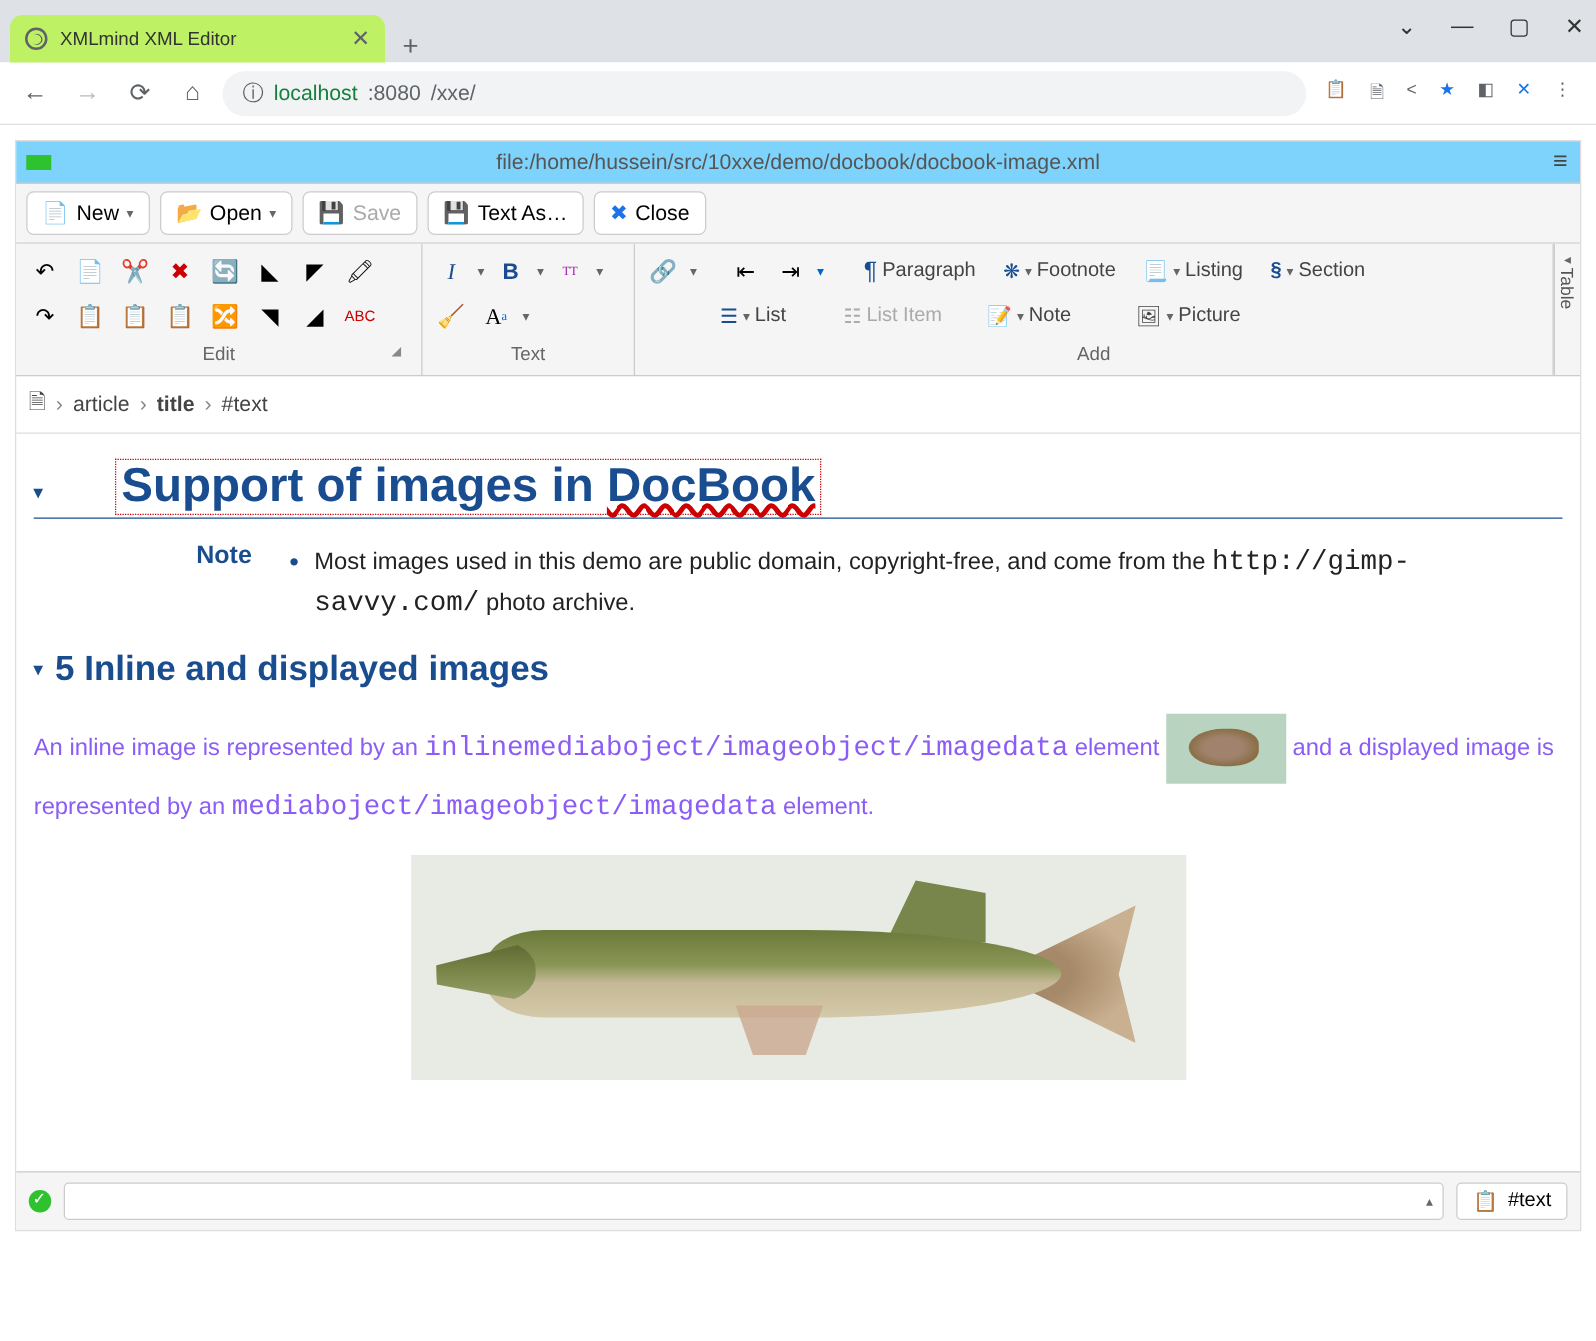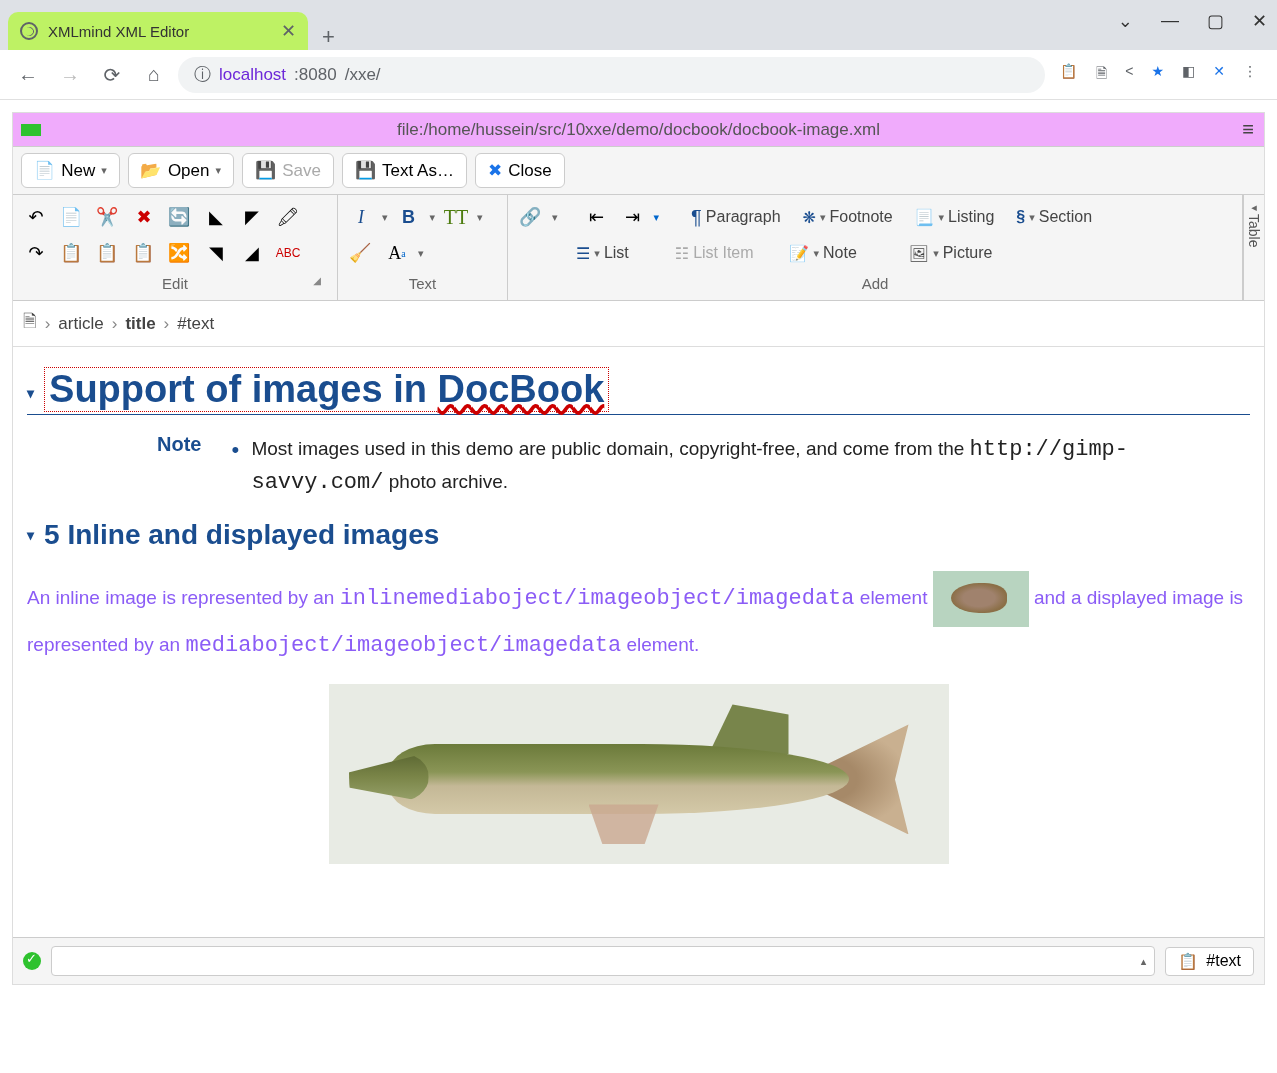--- a/index.html
+++ b/index.html
@@ -13,27 +13,27 @@
 .tab-title { flex: 1; font-size: 15px; color: #333; }
 .tab-close { color: #5f6368; font-size: 18px; cursor: pointer; }
 .new-tab { color: #5f6368; font-size: 22px; padding: 0 14px; cursor: pointer; }
 .window-controls { position: absolute; right: 10px; top: 10px; display: flex; gap: 28px; font-size: 18px; color: #333; }
 .window-controls span { cursor: pointer; }
 
 .addr-bar { background: #fff; height: 50px; display: flex; align-items: center; padding: 0 10px; gap: 6px; border-bottom: 1px solid #e0e0e0; }
 .nav-btn { width: 36px; height: 36px; display: flex; align-items: center; justify-content: center; color: #5f6368; font-size: 20px; cursor: pointer; border-radius: 50%; }
 .nav-btn.disabled { color: #bbb; }
 .url-bar { flex: 1; background: #f1f3f4; border-radius: 20px; height: 36px; display: flex; align-items: center; padding: 0 16px; gap: 8px; color: #5f6368; font-size: 17px; }
-.url-bar .host { color: #6d28d9; }
+.url-bar .host { color: #15803d; }
 .addr-icons { display: flex; gap: 18px; padding: 0 10px; }
 .addr-icons span, .addr-icons svg { cursor: pointer; color: #5f6368; }
 
 
 .editor { border: 1px solid #ddd; margin: 12px; background: #fff; }
-.file-bar { height: 34px; display: flex; align-items: center; border-bottom: 1px solid #ccc; background: #f0abfc; position: relative; }
+.file-bar { height: 34px; display: flex; align-items: center; border-bottom: 1px solid #ccc; background: #7dd3fc; position: relative; }
 .file-indicator { width: 20px; height: 12px; background: #2ec22e; margin-left: 8px; }
 .file-path { position: absolute; left: 50%; transform: translateX(-50%); color: #555; font-size: 17px; }
 .hamburger { margin-left: auto; margin-right: 10px; font-size: 20px; cursor: pointer; color: #444; }
 
 .main-toolbar { display: flex; gap: 8px; padding: 6px 8px; border-bottom: 1px solid #ccc; background: #f5f5f5; }
 .tb-btn { display: inline-flex; align-items: center; gap: 6px; padding: 6px 12px; border: 1px solid #ccc; border-radius: 6px; background: #fff; font-size: 17px; cursor: pointer; }
 .tb-btn.disabled { color: #aaa; }
 .caret { font-size: 11px; color: #666; }
 
 .ribbon { display: flex; border-bottom: 1px solid #ccc; background: #f5f5f5; }
@@ -49,21 +49,21 @@
 .add-item.disabled { color: #aaa; }
 .vert-table { writing-mode: vertical-rl; padding: 6px 2px; border-left: 1px solid #ccc; display: flex; align-items: center; font-size: 14px; color: #555; }
 
 .breadcrumbs { padding: 8px 10px; border-bottom: 1px solid #ddd; display: flex; align-items: center; gap: 8px; font-size: 17px; color: #444; }
 .bc-sep { color: #888; }
 .bc-strong { font-weight: bold; }
 
 .doc-view { position: relative; height: 590px; overflow-y: scroll; padding: 20px 14px; }
 .doc-title { color: #1a4d8f; font-size: 38px; font-weight: bold; border-bottom: 1px solid #1a4d8f; padding-bottom: 2px; margin-bottom: 18px; display: flex; align-items: flex-start; gap: 10px; }
 .title-caret { color: #1a4d8f; font-size: 14px; margin-top: 18px; }
-.title-box { border: 1px dotted #c00; display: inline-block; padding: 0 4px; }
+.title-box { border: 1px dotted #c00; display: inline-block; padding: 0 4px; margin-left: 48px; }
 .title-link { text-decoration: underline; text-decoration-style: wavy; text-decoration-color: #c00; }
 
 .note-block { display: flex; gap: 30px; margin: 0 0 20px 130px; }
 .note-label { color: #1a4d8f; font-weight: bold; font-size: 20px; }
 .note-list { list-style: none; }
 .note-list li { position: relative; padding-left: 20px; font-size: 19px; line-height: 1.5; color: #222; }
 .note-list li::before { content: '•'; position: absolute; left: 0; color: #1a4d8f; font-size: 22px; }
 .mono { font-family: 'Courier New', monospace; font-size: 22px; }
 .link { color: #1a1aee; font-style: italic; text-decoration: underline; }
 
@@ -189,21 +189,21 @@
       </div>
       <div class="ribbon-label">Edit</div>
     </div>
 
     <div class="ribbon-group text">
       <div class="ribbon-row">
         <span class="ricon" style="font-style:italic;font-family:serif;color:#1a4d8f">I</span>
           <span class="caret">▾</span>
         <span class="ricon" style="font-weight:bold;color:#1a4d8f">B</span>
           <span class="caret">▾</span>
-        <span class="ricon" style="font-family:Liberation Serif, serif;color:#4d7c0f;font-size:20px">TT</span>
+        <span class="ricon" style="font-family:Liberation Serif, serif;color:#a21caf;font-size:10px">TT</span>
           <span class="caret">▾</span>
       </div>
       <div class="ribbon-row">
         <span class="ricon">🧹</span>
         <span class="ricon" style="font-family:serif">A<span style="font-size:10px;color:#06c">a</span></span>
           <span class="caret">▾</span>
       </div>
       <div class="ribbon-label">Text</div>
     </div>
 

